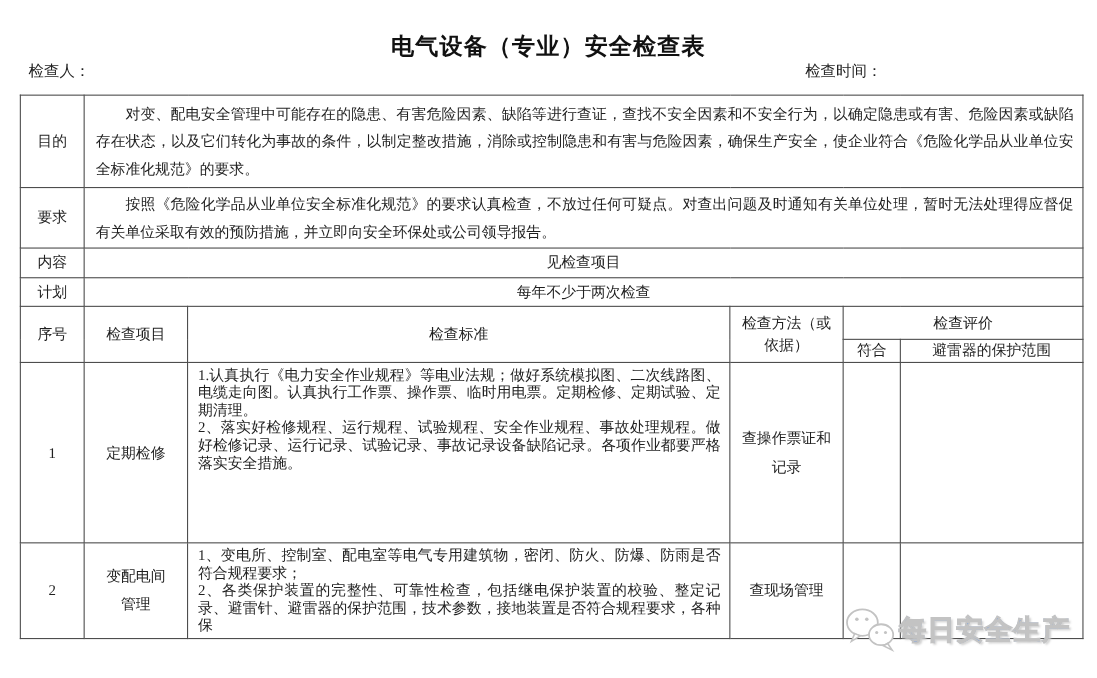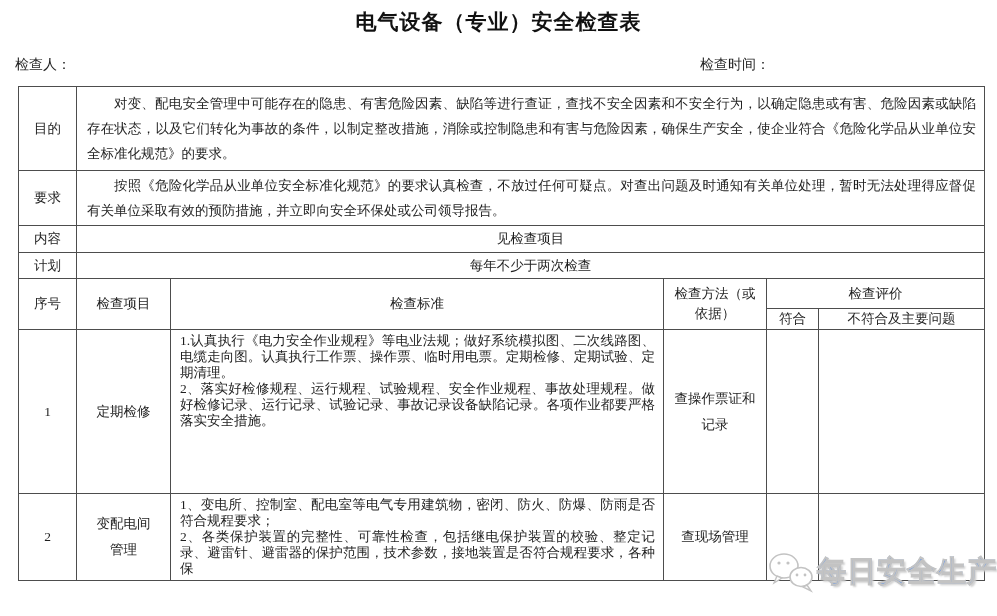--- a/index.html
+++ b/index.html
@@ -9,38 +9,38 @@
     font-family: "Liberation Serif", "DejaVu Serif", serif;
     color: #1f1f1f;
   }
   .page {
     position: relative;
     width: 997px; height: 616px;
     overflow: hidden;
     background: #ffffff;
   }
   .doc-title {
-    padding-top: 8px;
+    padding-top: 28px;
     height: 34px;
     text-align: center;
     font-size: 21px;
     font-weight: bold;
     letter-spacing: 1px;
     color: #111;
   }
   .info-row {
     position: relative;
     height: 22px;
     margin-top: 22px;
     font-size: 14px;
   }
   .info-row span { position: absolute; top: 0; white-space: nowrap; }
-  .info-inspector { left: 15px; text-align: right; }
+  .info-inspector { left: 26px; text-align: right; }
   .info-inspected { left: 240px; }
-  .info-time { left: 700px; font-family: Liberation Serif, serif; }
+  .info-time { left: 732px; font-family: Liberation Serif, serif; }
 
   table.main {
     margin-left: 18px;
     margin-top: 8px;
     width: 966px;
     border-collapse: collapse;
     table-layout: fixed;
     font-size: 13.5px;
   }
   td {
@@ -81,21 +81,21 @@
 
   .watermark {
     position: absolute;
     left: 767px; top: 547px;
     display: flex;
     align-items: center;
     pointer-events: none;
   }
   .wm-icon { width: 50px; height: 50px; flex: 0 0 auto; }
   .wm-text {
-    font-size: 29px;
+    font-size: 25px;
     font-weight: bold;
     letter-spacing: 1px;
     color: #3b82f6;
     -webkit-text-stroke: 1px #c3c3c3;
     text-shadow: 2px 2px 2px #cfcfcf;
     white-space: nowrap;
   }
 </style>
 </head>
 <body>
@@ -147,21 +147,21 @@
     <tr class="r-head1">
       <td class="hdr-cell" rowspan="2">序号</td>
       <td class="hdr-cell" rowspan="2">检查项目</td>
       <td class="hdr-cell" rowspan="2">检查标准</td>
       <td class="hdr-cell pre-line" rowspan="2">检查方法（或
 依据）</td>
       <td class="hdr-cell" colspan="2">检查评价</td>
     </tr>
     <tr class="r-head2">
       <td class="hdr-cell">符合</td>
-      <td class="hdr-cell">不符合及主要问题</td>
+      <td class="hdr-cell">避雷器的保护范围</td>
     </tr>
 
     <tr class="r-data1">
       <td class="idx-cell">1</td>
       <td class="item-cell pre-line">定期检修</td>
       <td class="std-cell">
         <div class="std-para">1.认真执行《电力安全作业规程》等电业法规；做好系统模拟图、二次线路图、电缆走向图。认真执行工作票、操作票、临时用电票。定期检修、定期试验、定期清理。</div>
         <div class="std-para">2、落实好检修规程、运行规程、试验规程、安全作业规程、事故处理规程。做好检修记录、运行记录、试验记录、事故记录设备缺陷记录。各项作业都要严格落实安全措施。</div>
       </td>
       <td class="method-cell pre-line">查操作票证和

